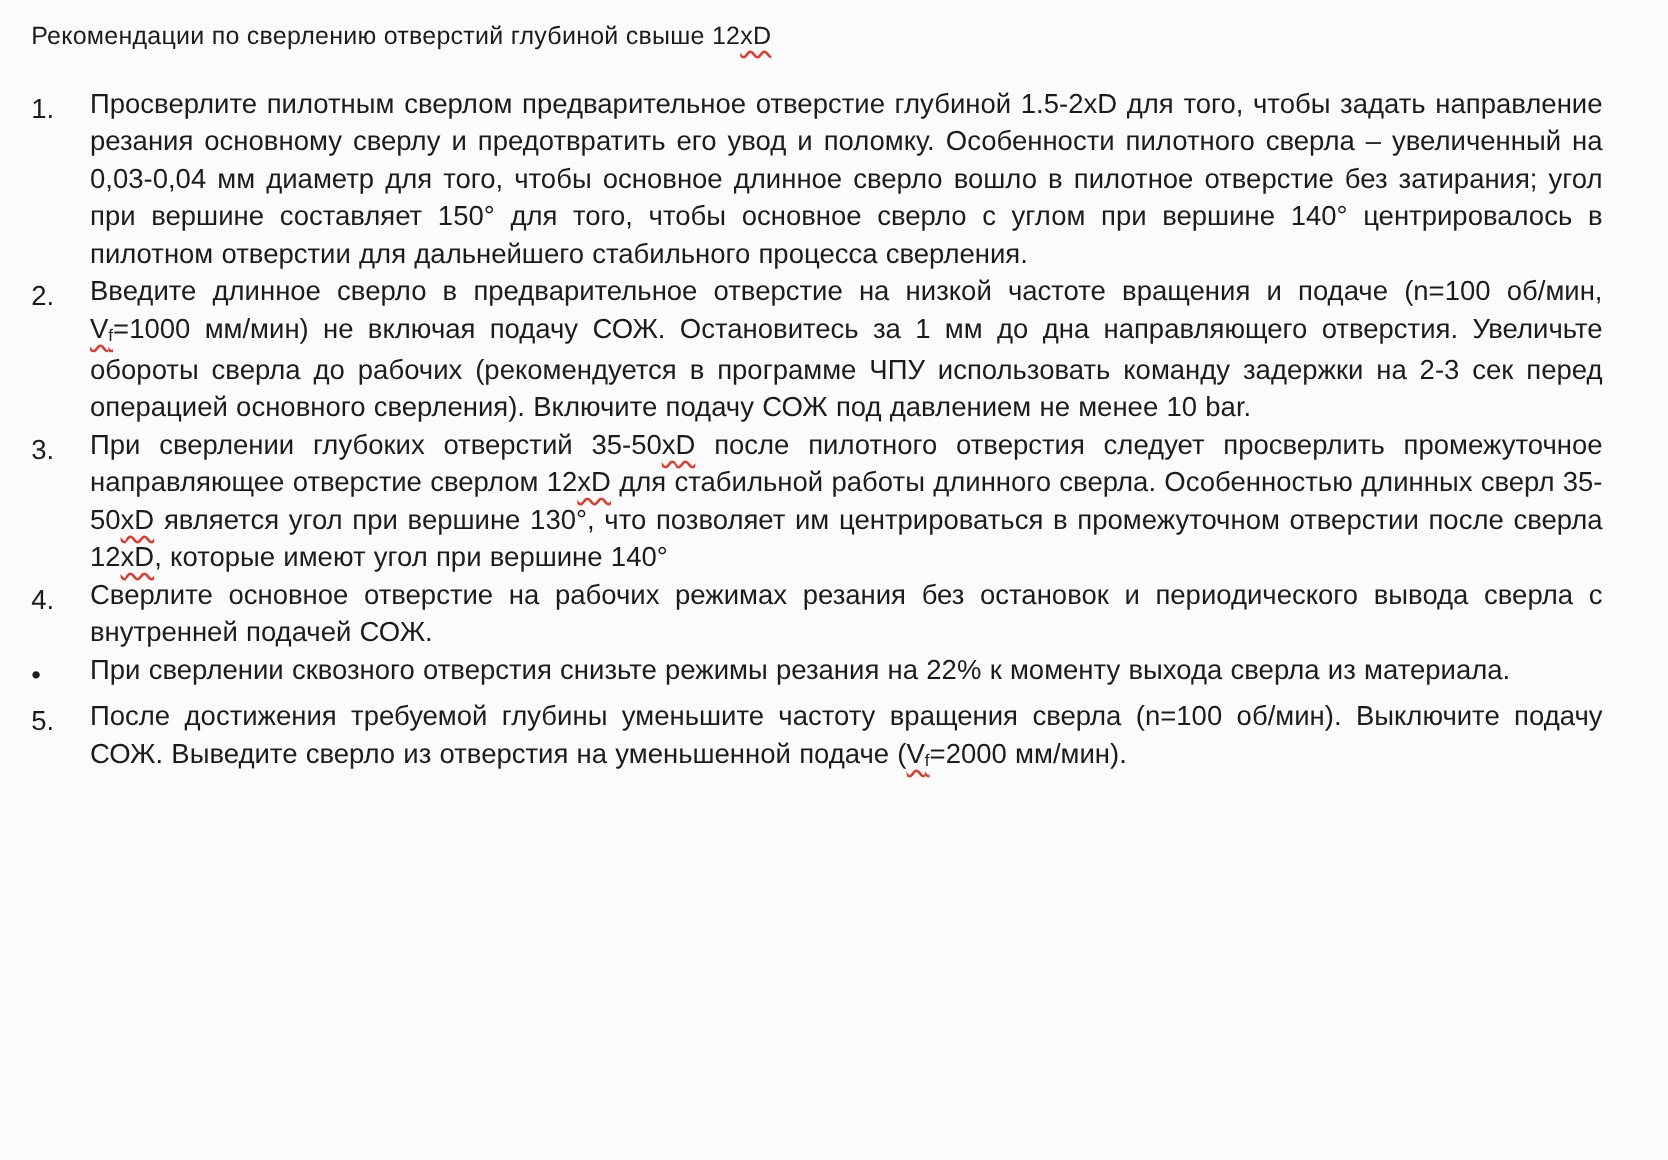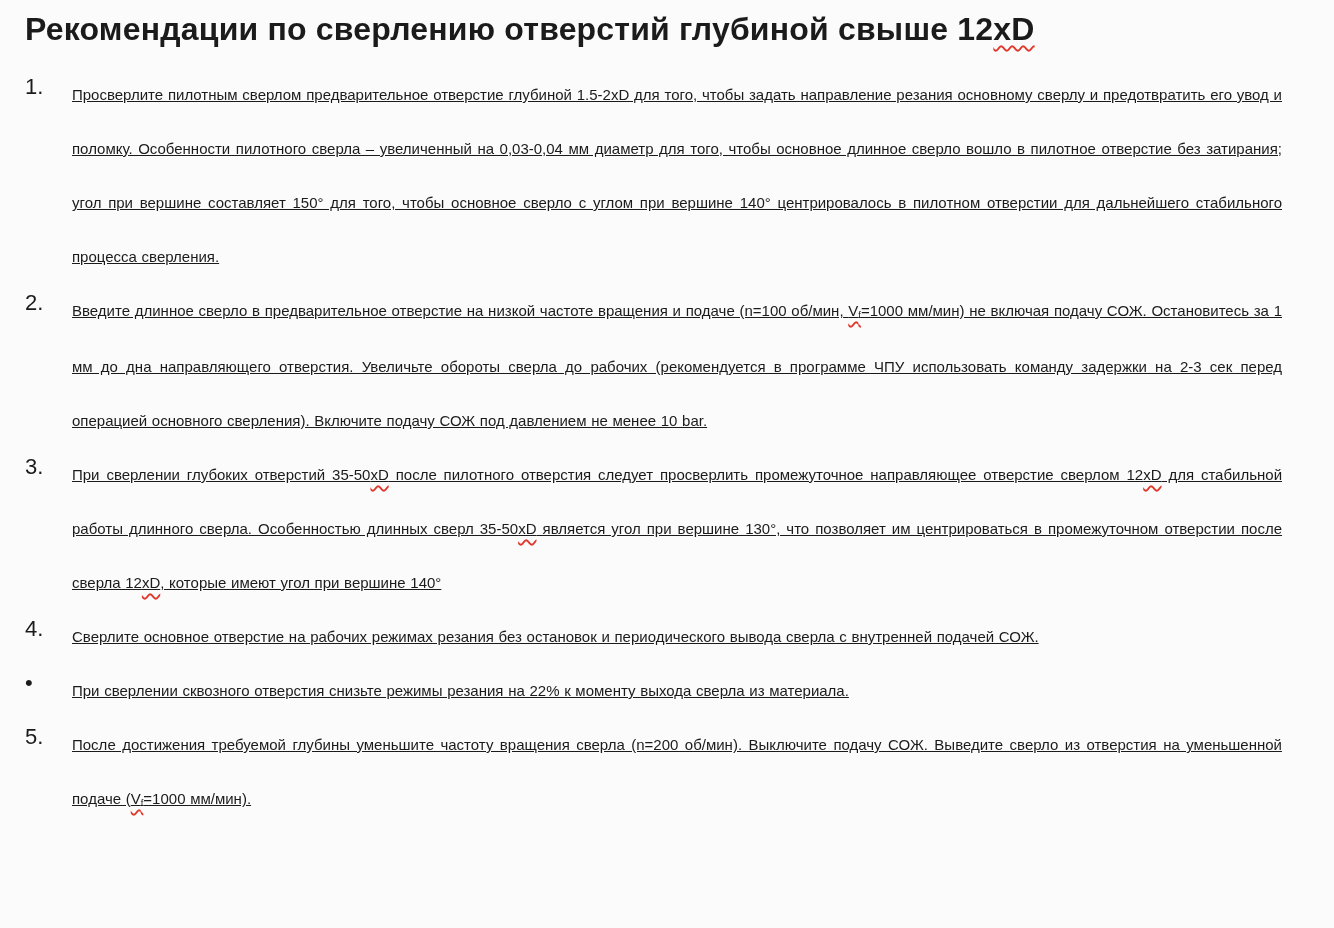--- a/index.html
+++ b/index.html
@@ -14,48 +14,47 @@
     color:var(--ink);
     font-family:"Liberation Sans", sans-serif;
     overflow:hidden;
   }
   .page{
     box-sizing:border-box;
     width:1334px;height:928px;
     padding:14px 52px 0 25px;
   }
   .doc-title{
-    font-size:32px;
-    font-weight:bold;
+    font-size:20px;
+    font-weight:normal;
     line-height:30px;
     margin:0 0 24px 0;
     letter-spacing:0.2px;
   }
   .rec-list{
     margin:0;padding:0;list-style:none;
   }
   .rec-item{
     display:flex;
     align-items:flex-start;
   }
   .rec-marker{
     flex:0 0 47px;
     width:47px;
     font-size:22px;
     line-height:37.2px;
     text-align:left;
   }
   .rec-text{
     flex:1 1 auto;
-    font-size:15px;
-    line-height:54px;
+    font-size:22px;
+    line-height:30px;
     text-align:justify;
     text-align-last:left;
     word-spacing:0.5px;
-    text-decoration:underline;
   }
   .sq{
     text-decoration-line:underline;
     text-decoration-style:wavy;
     text-decoration-color:var(--squiggle);
     text-decoration-thickness:2px;
     text-underline-offset:5px;
     text-decoration-skip-ink:none;
   }
   .sub{
@@ -86,16 +85,16 @@
       <li class="rec-item">
         <div class="rec-marker">4.</div>
         <div class="rec-text"><span>Сверлите основное отверстие на рабочих режимах резания без остановок и периодического вывода сверла с внутренней подачей СОЖ.</span></div>
       </li>
       <li class="rec-item">
         <div class="rec-marker">•</div>
         <div class="rec-text"><span>При сверлении сквозного отверстия снизьте режимы резания на 22% к моменту выхода сверла из материала.</span></div>
       </li>
       <li class="rec-item">
         <div class="rec-marker">5.</div>
-        <div class="rec-text"><span>После достижения требуемой глубины уменьшите частоту вращения сверла (n=200 об/мин). Выключите подачу СОЖ. Выведите сверло из отверстия на уменьшенной подаче (</span><span class="sq">V<span class="sub">f</span></span><span>=1000 мм/мин).</span></div>
+        <div class="rec-text"><span>После достижения требуемой глубины уменьшите частоту вращения сверла (n=100 об/мин). Выключите подачу СОЖ. Выведите сверло из отверстия на уменьшенной подаче (</span><span class="sq">V<span class="sub">f</span></span><span>=2000 мм/мин).</span></div>
       </li>
     </ol>
 </div>
 
 </body></html>

